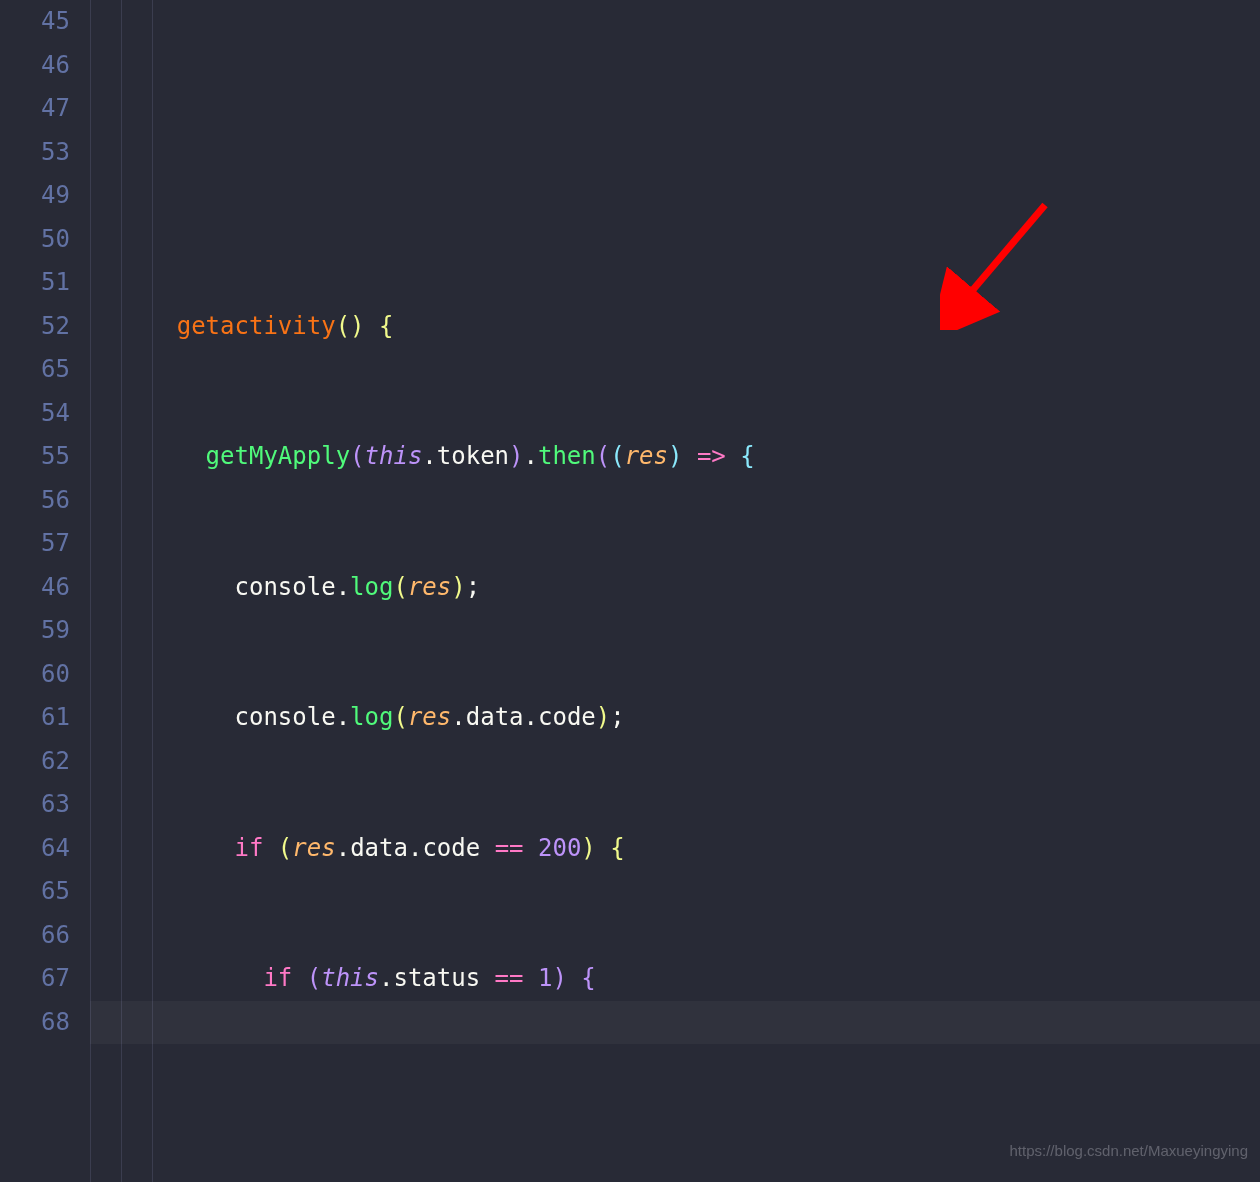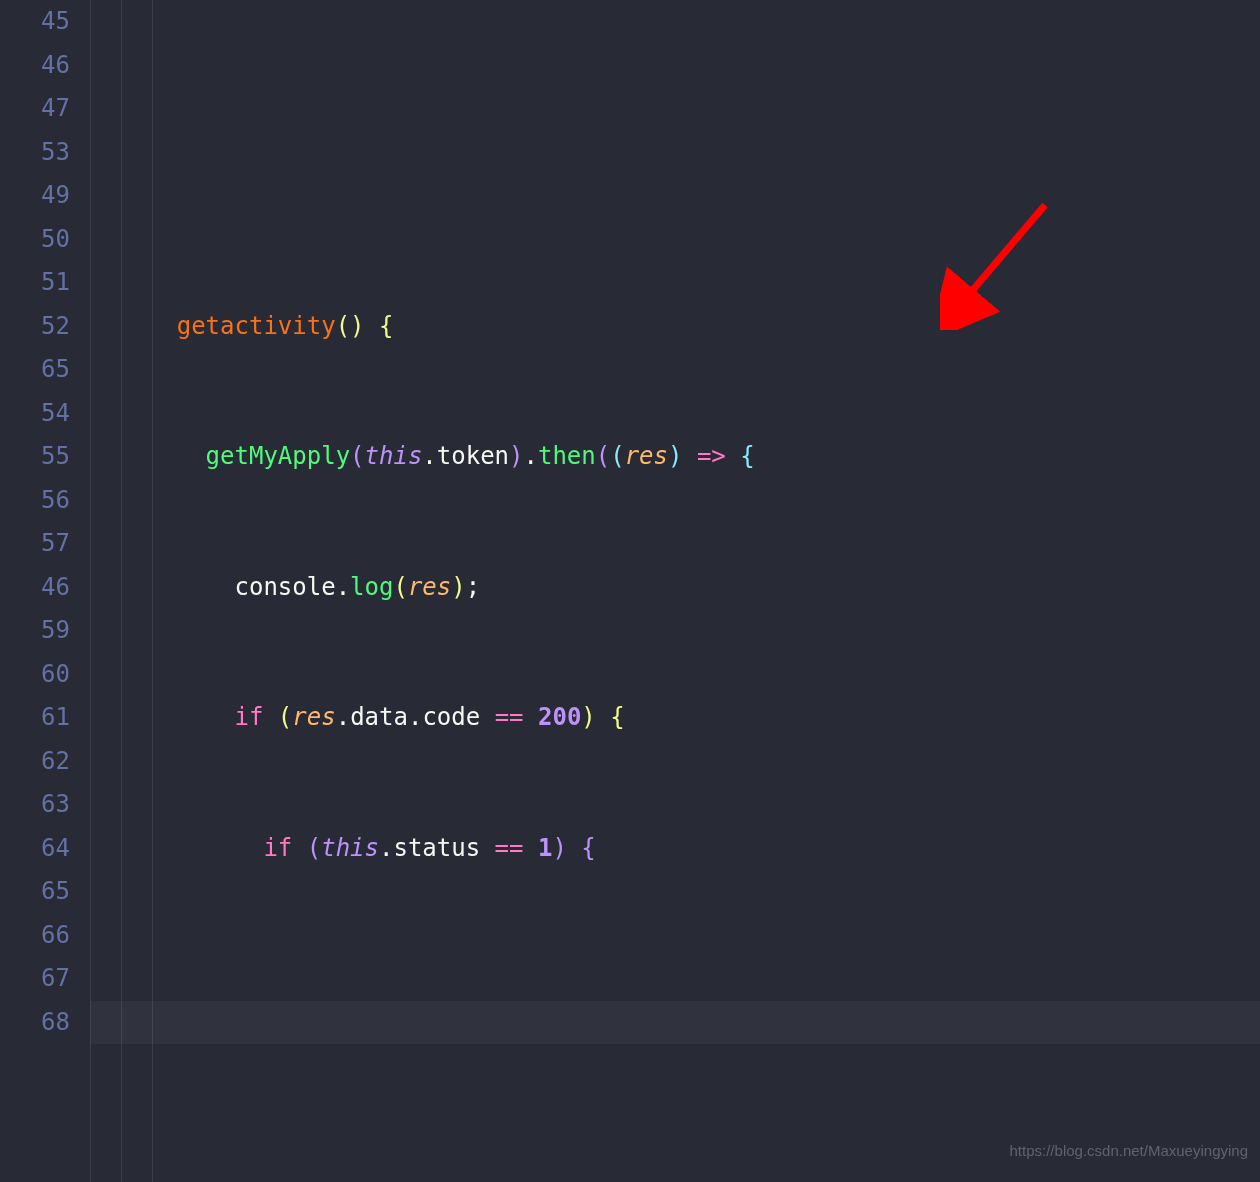--- a/index.html
+++ b/index.html
@@ -61,21 +61,21 @@
     .kw { color: #ff79c6; }
     .this { color: #bd93f9; font-style: italic; }
     .param { color: #ffb86c; font-style: italic; }
     .punct { color: #f8f8f2; }
     .paren-y { color: #f1fa8c; }
     .paren-p { color: #bd93f9; }
     .paren-b { color: #8be9fd; }
     .brace-y { color: #f1fa8c; }
     .brace-p { color: #bd93f9; }
     .brace-b { color: #8be9fd; }
-    .num { color: #bd93f9; font-weight: bold; }
+    .num { color: #bd93f9; }
     .comment { color: #6272a4; }
     .prop { color: #f8f8f2; margin-top: 8px; }
     .op { color: #ff79c6; }
     .arrow-annot {
       position: absolute;
       left: 850px;
       top: 190px;
       width: 120px;
       height: 140px;
       pointer-events: none;
@@ -122,20 +122,21 @@
 
   <div class="code-area">
     <div class="indent-guide ig1"></div>
     <div class="indent-guide ig2"></div>
     <div class="indent-guide ig3"></div>
     <div class="current-line-highlight"></div>
 
     <div class="code-line">      <span class="fn">getactivity</span><span class="paren-y">(</span><span class="paren-y">)</span> <span class="brace-y">{</span></div>
     <div class="code-line">        <span class="call">getMyApply</span><span class="paren-p">(</span><span class="this">this</span><span class="punct">.</span><span class="prop">token</span><span class="paren-p">)</span><span class="punct">.</span><span class="call">then</span><span class="paren-p">(</span><span class="paren-b">(</span><span class="param">res</span><span class="paren-b">)</span> <span class="op">=&gt;</span> <span class="brace-b">{</span></div>
     <div class="code-line">          <span class="prop">console</span><span class="punct">.</span><span class="call">log</span><span class="paren-y">(</span><span class="param">res</span><span class="paren-y">)</span><span class="punct">;</span></div>
+    <div class="code-line">          <span class="prop">console</span><span class="punct">.</span><span class="call">log</span><span class="paren-y">(</span><span class="param">res</span><span class="punct">.</span><span class="prop">data</span><span class="punct">.</span><span class="prop">code</span><span class="paren-y">)</span><span class="punct">;</span></div>
     <div class="code-line">          <span class="kw">if</span> <span class="paren-y">(</span><span class="param">res</span><span class="punct">.</span><span class="prop">data</span><span class="punct">.</span><span class="prop">code</span> <span class="op">==</span> <span class="num">200</span><span class="paren-y">)</span> <span class="brace-y">{</span></div>
     <div class="code-line">            <span class="kw">if</span> <span class="paren-p">(</span><span class="this">this</span><span class="punct">.</span><span class="prop">status</span> <span class="op">==</span> <span class="num">1</span><span class="paren-p">)</span> <span class="brace-p">{</span></div>
     
     
     
     
     
     
     
     

